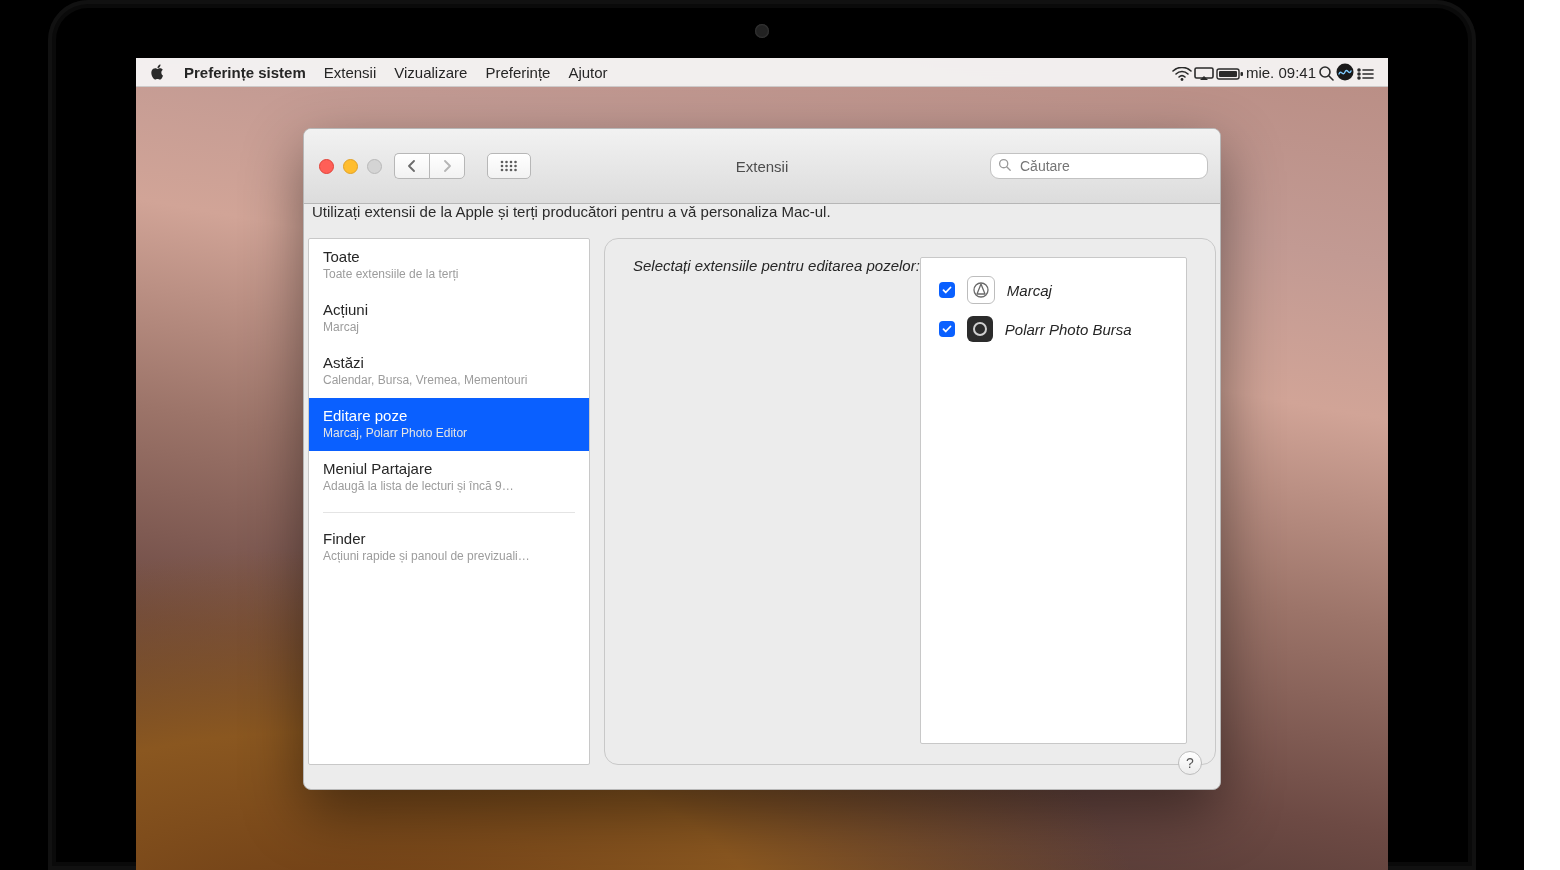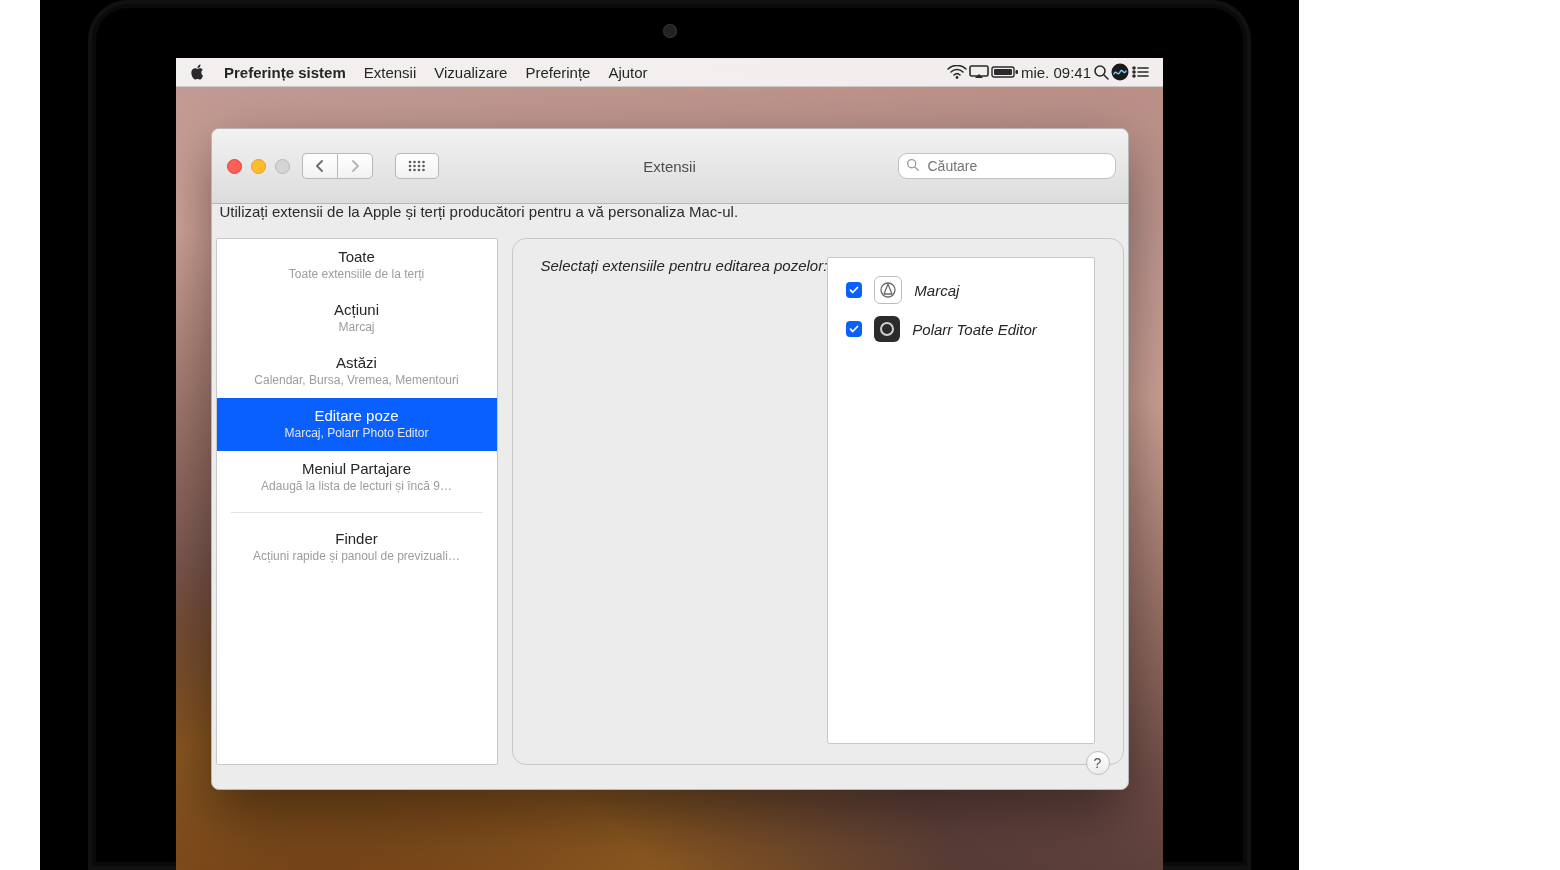--- a/index.html
+++ b/index.html
@@ -7,23 +7,22 @@
     --toolbar-h:50px;
     --win-w:916px;
     --sidebar-w:280px;
     --sel-blue:#0a60ff;
     --text:#262626;
     --text-muted:#9c9c9c;
     --border:#cfcfcf;
   }
   html,body{margin:0;height:100%;font-family:-apple-system,"Helvetica Neue",Helvetica,Arial,sans-serif;color:var(--text);}
   .screen{
-    width:1259px;height:870px;position:relative;overflow:hidden;
+    width:1524px;height:870px;position:relative;overflow:hidden;
     background:#000;
-    margin-left:40px;
   }
   
   .bezel{
     position:absolute;left:48px;right:48px;top:0;bottom:0;
     background:#000;border-radius:40px 40px 0 0;box-shadow:inset 0 0 0 4px #111,inset 0 0 0 8px #0a0a0a;
   }
   .camera{
     position:absolute;top:24px;left:50%;transform:translateX(-50%);
     width:14px;height:14px;background:#222;border-radius:50%;
     box-shadow:inset 0 0 2px #555;
@@ -36,21 +35,21 @@
     background-blend-mode:normal;
   }
   
   .menubar{
     position:absolute;top:0;left:0;right:0;height:var(--menubar-h);
     background:rgba(246,246,246,.92);border-bottom:1px solid rgba(0,0,0,.15);
     display:flex;align-items:center;padding:0 14px;font-size:15px;
     backdrop-filter:blur(6px);
   }
   .menubar .left{display:flex;align-items:center;gap:18px}
-  .menubar .right{margin-left:auto;display:flex;align-items:center;gap:2px}
+  .menubar .right{margin-left:auto;display:flex;align-items:flex-end;gap:2px}
   .menubar .app{font-weight:700}
   .menubar svg{display:block}
   .menubar .mi{cursor:default}
   .clock{font-variant-numeric:tabular-nums}
   
   .window{
     position:absolute;top:70px;left:50%;transform:translateX(-50%);
     width:var(--win-w);height:660px;border-radius:8px;overflow:hidden;
     background:#ececec;border:1px solid #b7b7b7;box-shadow:0 22px 60px rgba(0,0,0,.45);
   }
@@ -79,21 +78,21 @@
     position:relative;z-index:2;
   }
   .search input{border:none;outline:none;flex:1;font-size:14px;background:transparent}
   .body{
     position:absolute;top:var(--toolbar-h);left:0;right:0;bottom:0;padding:20px 4px 24px;
     display:flex;flex-direction:column;
   }
   .intro{font-size:15px;color:#2b2b2b;margin:4px 4px 18px}
   .panes{flex:1;display:flex;gap:14px;min-height:0}
   .sidebar{
-    width:var(--sidebar-w);background:#fff;border:1px solid #c8c8c8;border-radius:2px;overflow:auto;text-align:center;
+    width:var(--sidebar-w);background:#fff;border:1px solid #c8c8c8;border-radius:2px;overflow:auto;
   }
   .item{padding:9px 14px 11px;border-bottom:none;cursor:default}
   .item .t{font-size:15px}
   .item .s{font-size:12px;color:var(--text-muted);margin-top:2px;white-space:nowrap;overflow:hidden;text-overflow:ellipsis}
   .item.sel{background:var(--sel-blue);color:#fff}
   .item.sel .s{color:#e5e5e5}
   .divider{height:1px;background:#e4e4e4;margin:8px 14px}
   .detail{
     flex:1;background:#ececec;border:1px solid #c8c8c8;border-radius:14px;
     padding:18px 28px 20px;display:flex;flex-direction:row;font-style:italic;
@@ -290,21 +289,21 @@
                     <div class="cb">
                       <svg width="10" height="10" viewBox="0 0 10 10">
                         <path d="M1.5 5.2l2.2 2.3L8.5 2.5" fill="none" stroke="#fff" stroke-width="1.8" stroke-linecap="round" stroke-linejoin="round"></path>
                       </svg>
                     </div>
                     <div class="appicon ic-polarr">
                       <svg width="18" height="18" viewBox="0 0 18 18">
                         <circle cx="9" cy="9" r="6" fill="none" stroke="#cfcfcf" stroke-width="2"></circle>
                       </svg>
                     </div>
-                    <div class="label">Polarr Toate Editor</div>
+                    <div class="label">Polarr Photo Bursa</div>
                   </div>
                 </div>
             </div>
           </div>
           <div class="help">?</div>
         </div>
       </div>
 
     </div>
   </div>

